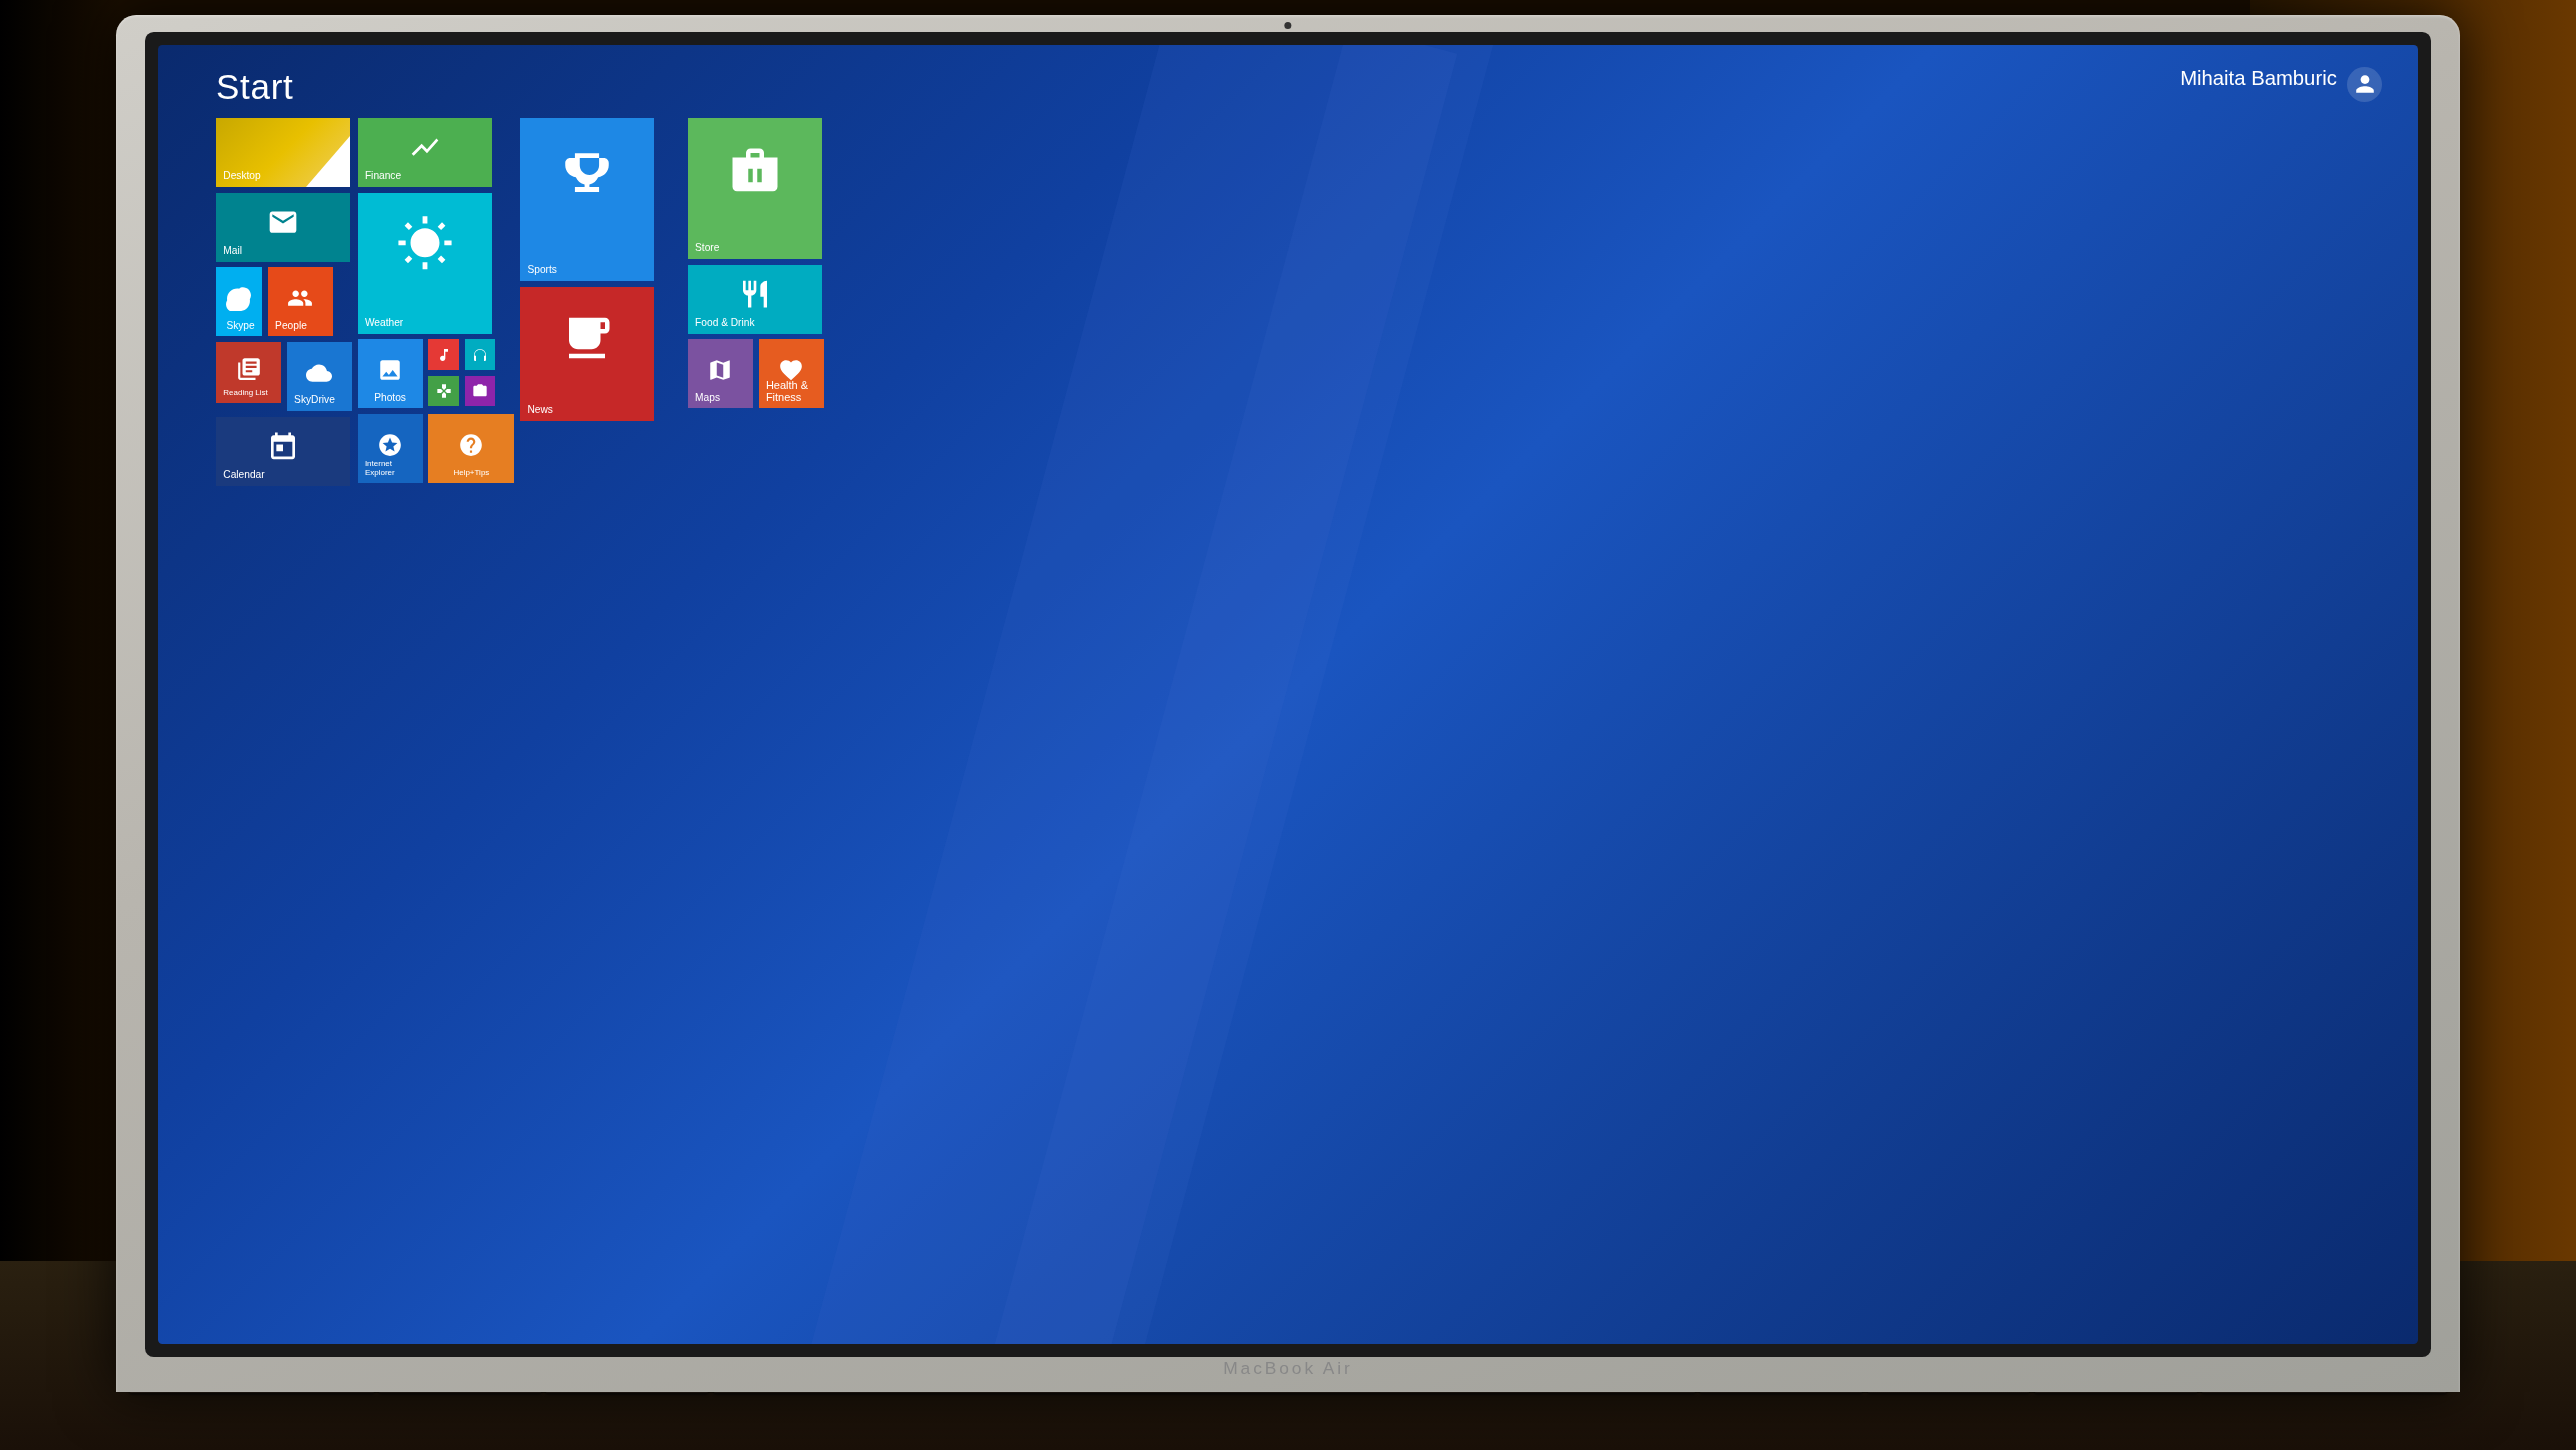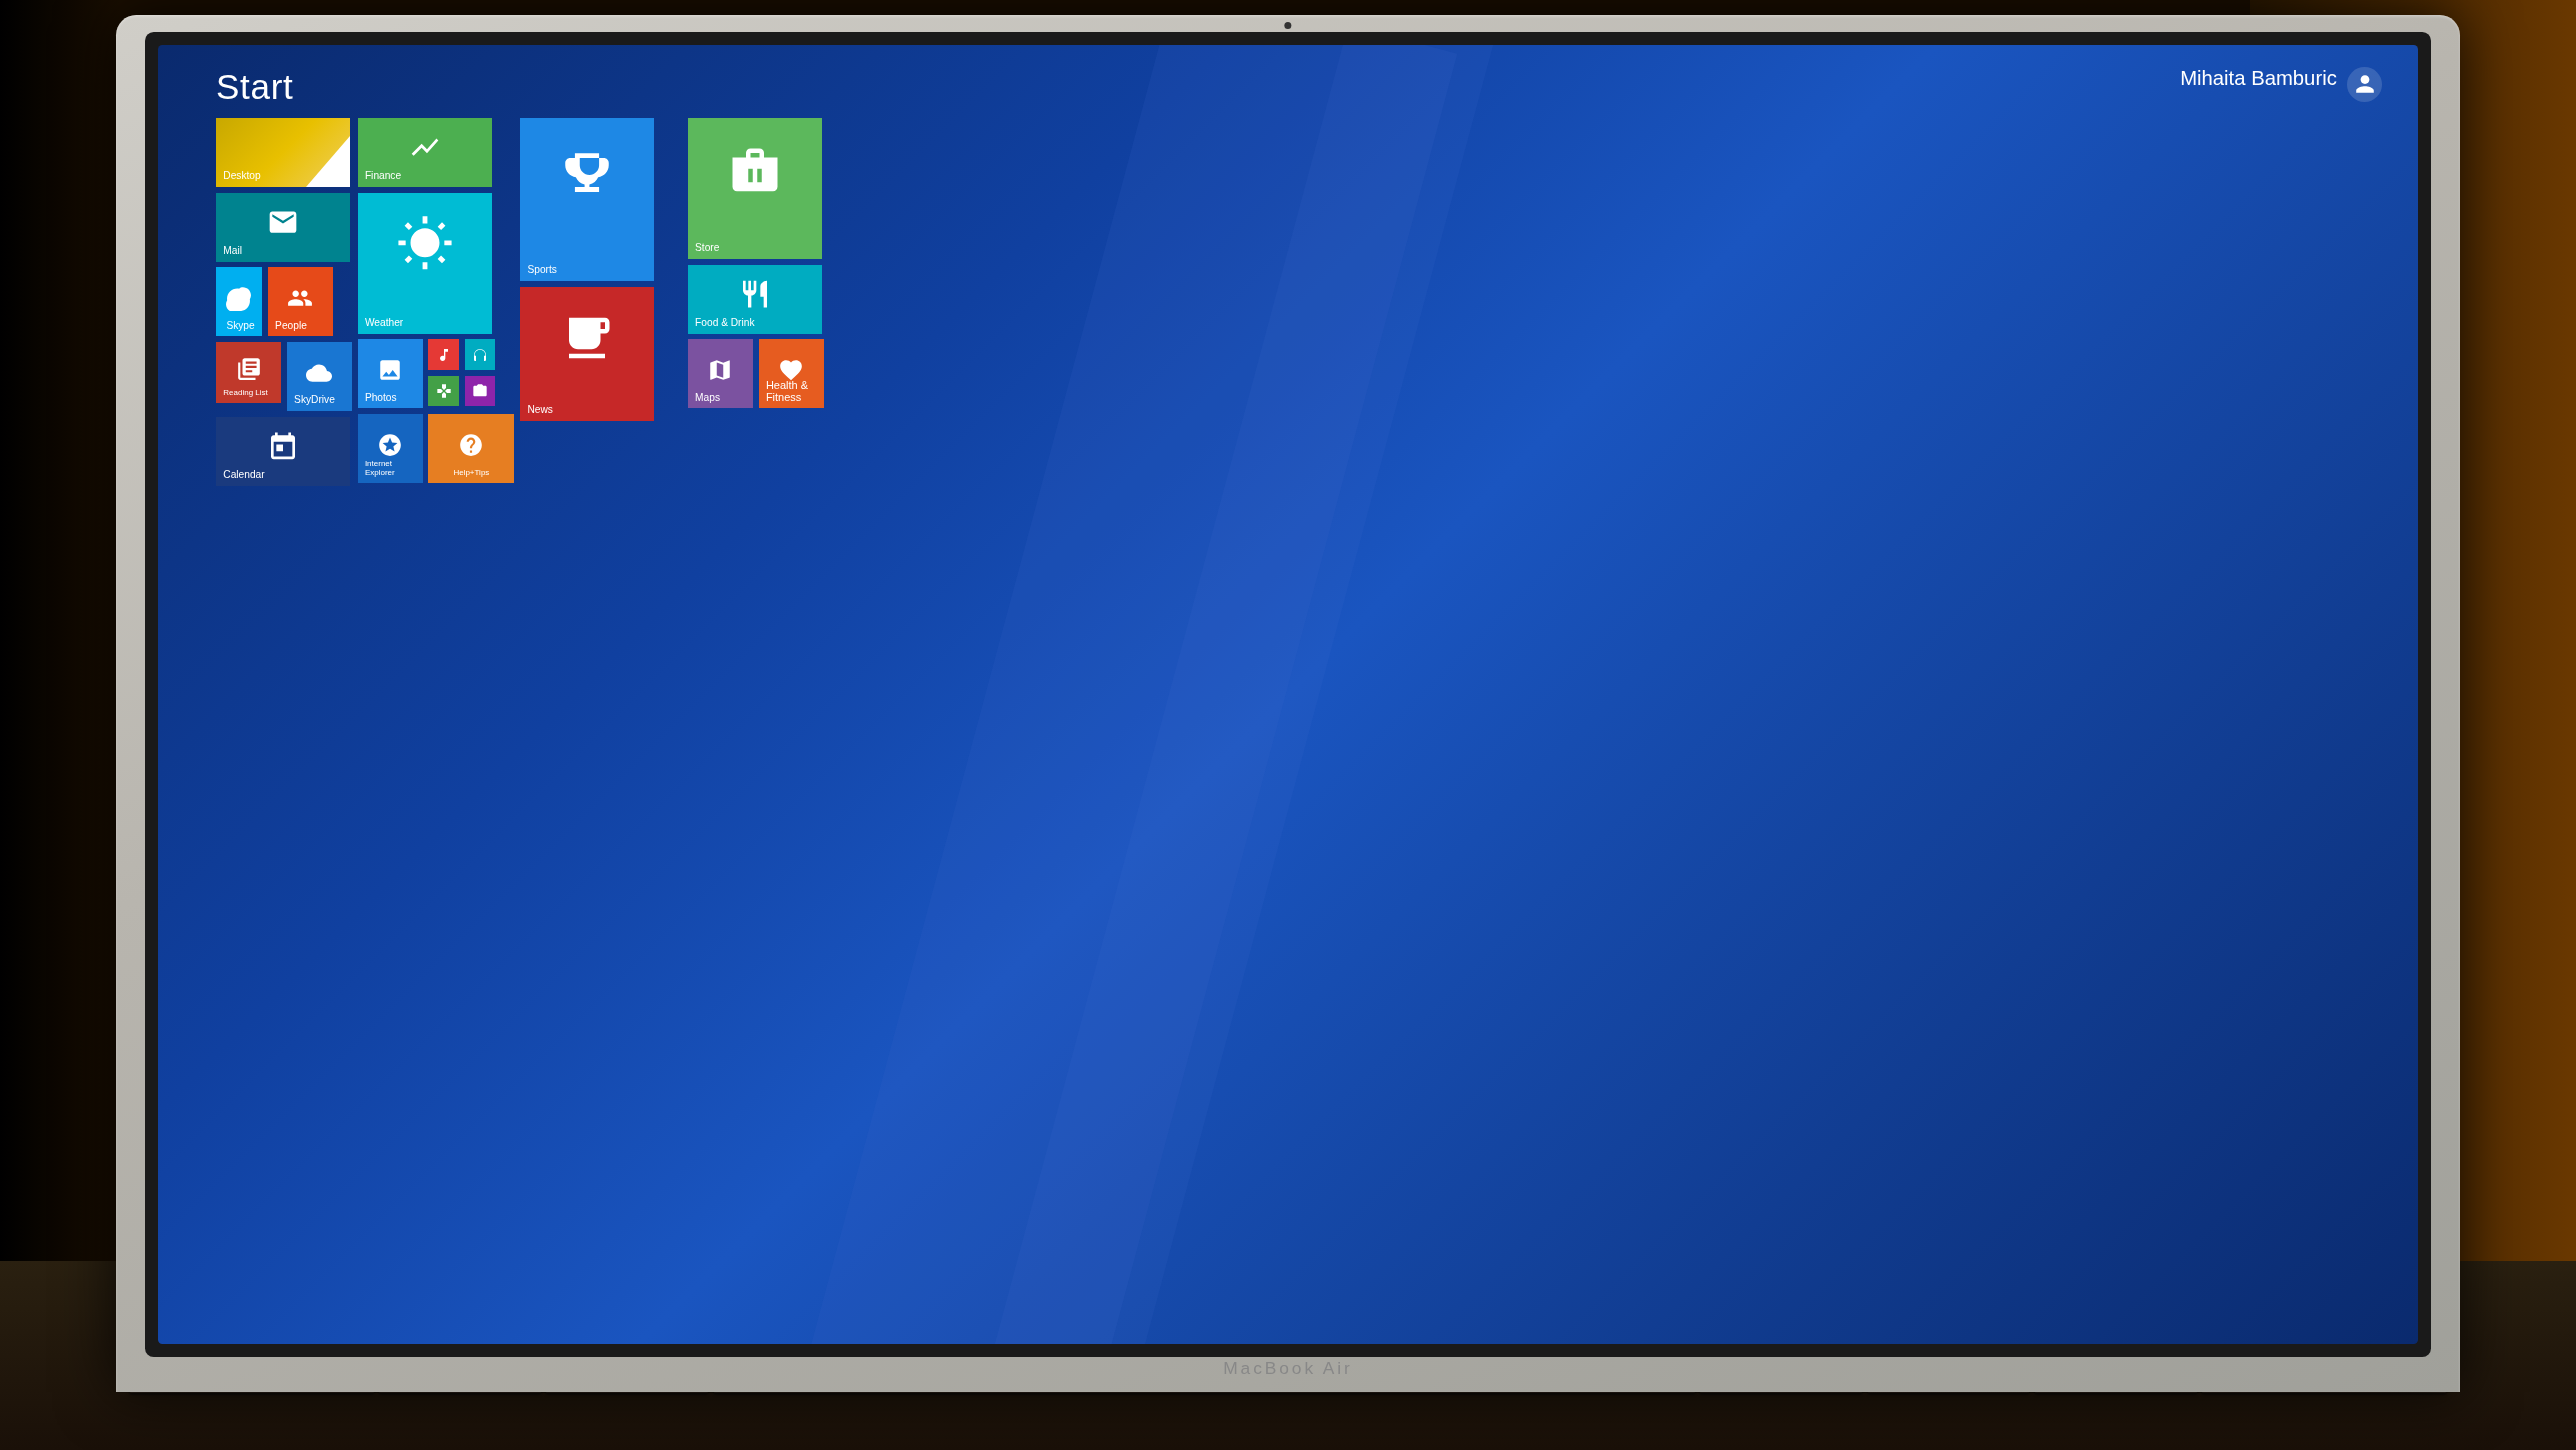--- a/index.html
+++ b/index.html
@@ -424,21 +424,21 @@
 
           <div class="tile tile-weather-large" style="width:134px; height:141px;">
             <svg style="position:absolute; top:22px; left:50%; transform:translateX(-50%); width:58px; height:58px;" viewBox="0 0 24 24" fill="white">
               <path d="M6.76 4.84l-1.8-1.79-1.41 1.41 1.79 1.79 1.42-1.41zM4 10.5H1v2h3v-2zm9-9.95h-2V3.5h2V.55zm7.45 3.91l-1.41-1.41-1.79 1.79 1.41 1.41 1.79-1.79zm-3.21 13.7l1.79 1.8 1.41-1.41-1.8-1.79-1.4 1.4zM20 10.5v2h3v-2h-3zm-8-5c-3.31 0-6 2.69-6 6s2.69 6 6 6 6-2.69 6-6-2.69-6-6-6zm-1 16.95h2V19.5h-2v2.95zm-7.45-3.91l1.41 1.41 1.79-1.8-1.41-1.41-1.79 1.8z"></path>
             </svg>
             <span class="tile-label">Weather</span>
           </div>
 
           <div class="tile-row">
 
-            <div class="tile" style="background:#1e88e5; width:65px; height:69px;">
+            <div class="tile" style="background:#1e88e5; width:65px; height:69px;align-items:center;">
               <svg class="svg-icon-sm" viewBox="0 0 24 24" fill="white">
                 <path d="M21 19V5c0-1.1-.9-2-2-2H5c-1.1 0-2 .9-2 2v14c0 1.1.9 2 2 2h14c1.1 0 2-.9 2-2zM8.5 13.5l2.5 3.01L14.5 12l4.5 6H5l3.5-4.5z"></path>
               </svg>
               <span class="tile-label">Photos</span>
             </div>
 
             <div style="display:flex; flex-direction:column; gap:5.8px;">
               <div style="display:flex; gap:5.8px;">
                 <div class="tile" style="background:#e53935; width:30.5px; height:30.5px;">
                   <svg style="position:absolute;top:50%;left:50%;transform:translate(-50%,-50%);width:16px;height:16px;" viewBox="0 0 24 24" fill="white">

